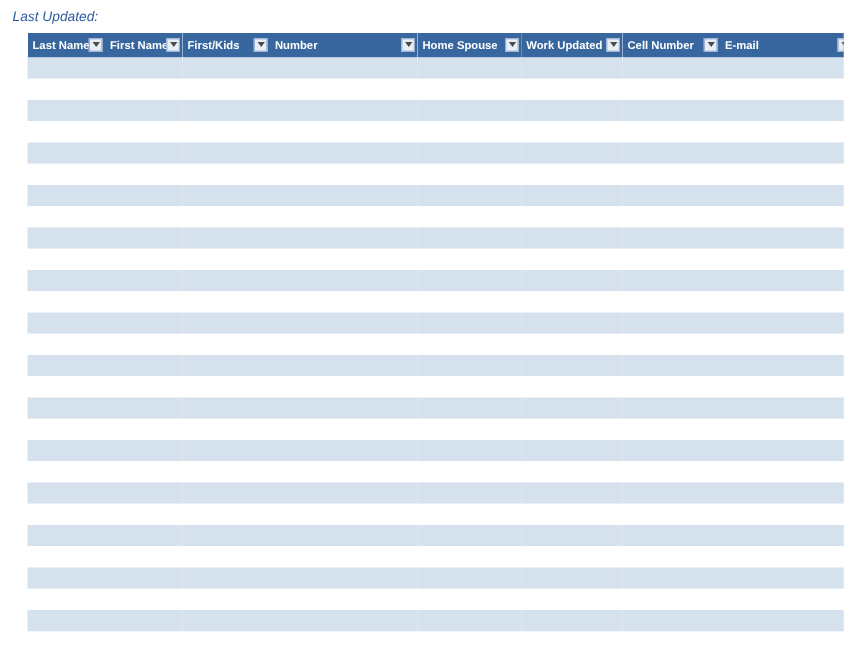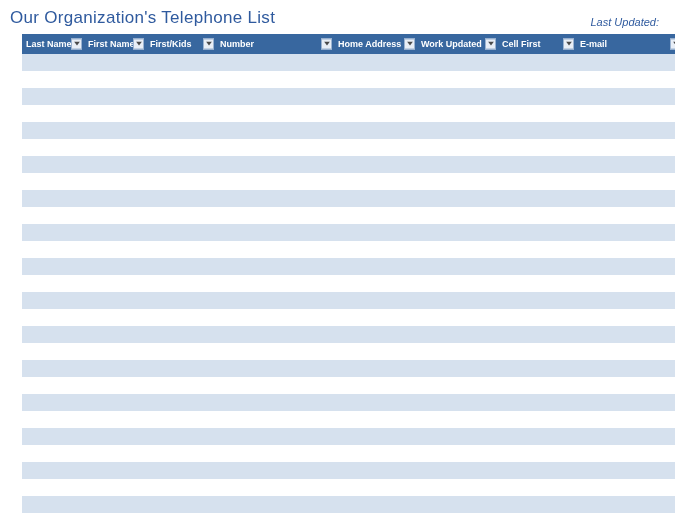--- a/index.html
+++ b/index.html
@@ -85,21 +85,20 @@
   .col-address { width: 118px; }
   .col-home { width: 83px; }
   .col-work { width: 81px; }
   .col-cell { width: 78px; }
   .col-email { width: 107px; }
 </style>
 </head>
 <body>
 
 <div class="header">
-  <div class="title">Our Organization's Telephone List</div>
   <div class="last-updated">Last Updated:</div>
 </div>
 
 <table class="table">
   <colgroup>
     <col class="col-last">
       <col class="col-first">
       <col class="col-spouse">
       <col class="col-address">
     <col class="col-home">
@@ -135,37 +134,37 @@
       </th>
       <th class="th">
         <span>Number</span>
         <span class="dropdown-icon">
           <svg viewBox="0 0 6 5">
               <path d="M0 0 L6 0 L3 4 Z" fill="#4a4a4a"></path>
             </svg>
         </span>
       </th>
       <th class="th">
-        <span>Home Address</span>
+        <span>Home Spouse</span>
         <span class="dropdown-icon">
           <svg viewBox="0 0 6 5">
               <path d="M0 0 L6 0 L3 4 Z" fill="#4a4a4a"></path>
             </svg>
         </span>
       </th>
       <th class="th">
         <span>Work Updated</span>
         <span class="dropdown-icon">
           <svg viewBox="0 0 6 5">
               <path d="M0 0 L6 0 L3 4 Z" fill="#4a4a4a"></path>
             </svg>
         </span>
       </th>
       <th class="th">
-        <span>Cell First</span>
+        <span>Cell Number</span>
         <span class="dropdown-icon">
           <svg viewBox="0 0 6 5">
               <path d="M0 0 L6 0 L3 4 Z" fill="#4a4a4a"></path>
             </svg>
         </span>
       </th>
       <th class="th">
         <span>E-mail</span>
         <span class="dropdown-icon">
           <svg viewBox="0 0 6 5">

